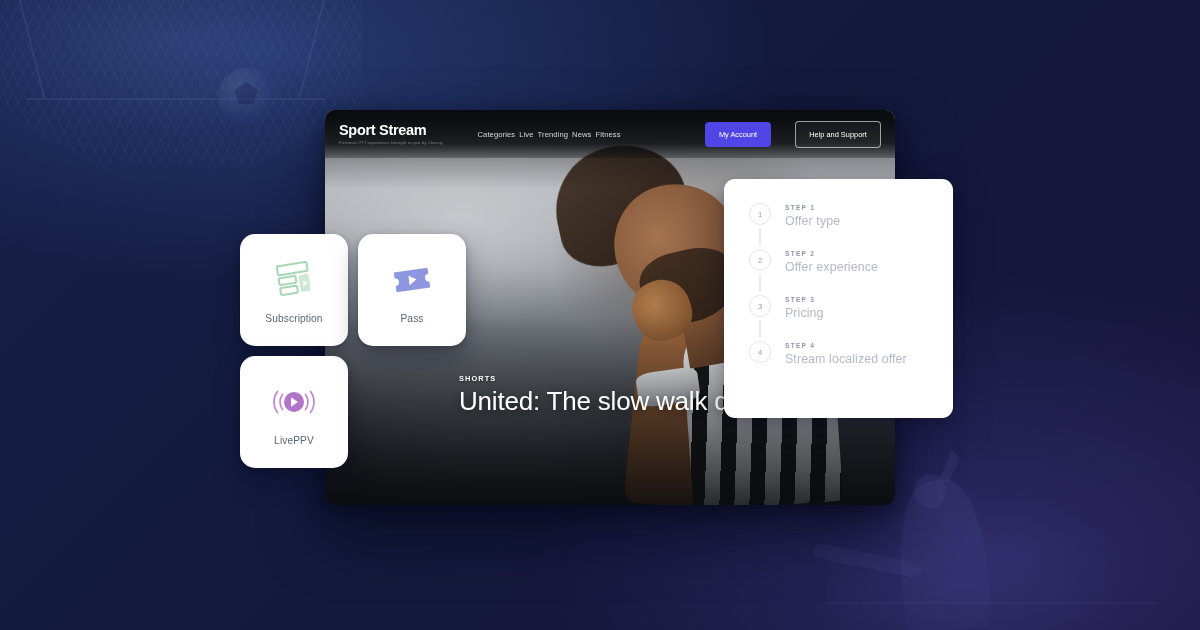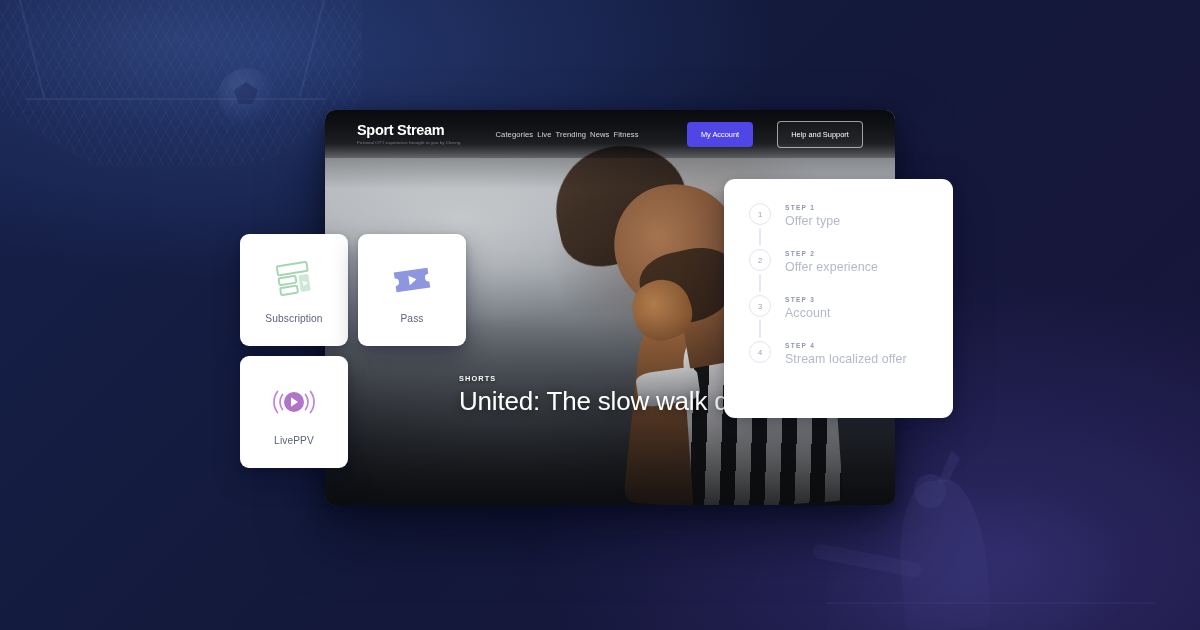--- a/index.html
+++ b/index.html
@@ -179,21 +179,21 @@
   }
   .hero-vignette {
     position:absolute; inset:0;
     background:
       linear-gradient(180deg, rgba(10,11,14,0.72) 0%, rgba(10,11,14,0) 20%, rgba(10,11,14,0) 52%, rgba(8,9,12,0.86) 100%);
   }
 
   
   .topbar {
     position: absolute; left:0; top:0; width:100%; height:48px;
-    display:flex; align-items:center; padding: 0 32px;
+    display:flex; align-items:center; padding: 0 14px;
     background: linear-gradient(180deg, rgba(8,9,12,0.97) 0%, rgba(8,9,12,0.80) 70%, rgba(8,9,12,0.30) 100%);
   }
   .brand { margin-right: 34px; }
   .brand-name {
     color:#fff; font-size: 14.5px; font-weight: 700; letter-spacing: -0.3px; line-height: 1.05;
   }
   .brand-tag {
     color: rgba(221,225,235,0.44); font-size: 4.4px; letter-spacing: 0.08px;
     margin-top: 2.5px; line-height: 1;
   }
@@ -225,21 +225,21 @@
   }
 
   
   .cards {
     position:absolute; left:240px; top:234px;
     display:grid; grid-template-columns: 108px 108px; grid-template-rows: 112px 112px;
     gap: 10px;
     z-index: 6;
   }
   .card {
-    background:#fff; border-radius: 9px;
+    background:#fff; border-radius: 15px;
     display:flex; flex-direction:column; align-items:center; justify-content:center;
     box-shadow: 0 12px 26px rgba(6,10,32,0.34), 0 2px 7px rgba(6,10,32,0.20);
     cursor:pointer;
   }
   .card .icon { height: 46px; display:flex; align-items:center; justify-content:center; }
   .card .card-label {
     margin-top: 10px; font-size: 10.2px; color:#5b6478; letter-spacing: 0.1px;
   }
   .card-tvod { position: relative; z-index: 7; }
   .card-tvod:after {
@@ -409,21 +409,21 @@
       </div>
     </div>
 
     <div class="step-row">
       <div class="step-rail">
         <div class="step-circle">3</div>
         <div class="step-connector"></div>
       </div>
       <div class="step-body">
         <div class="step-kicker">STEP 3</div>
-        <div class="step-title">Account</div>
+        <div class="step-title">Pricing</div>
       </div>
     </div>
 
     <div class="step-row">
       <div class="step-rail">
         <div class="step-circle">4</div>
       </div>
       <div class="step-body">
         <div class="step-kicker">STEP 4</div>
         <div class="step-title">Stream localized offer</div>

